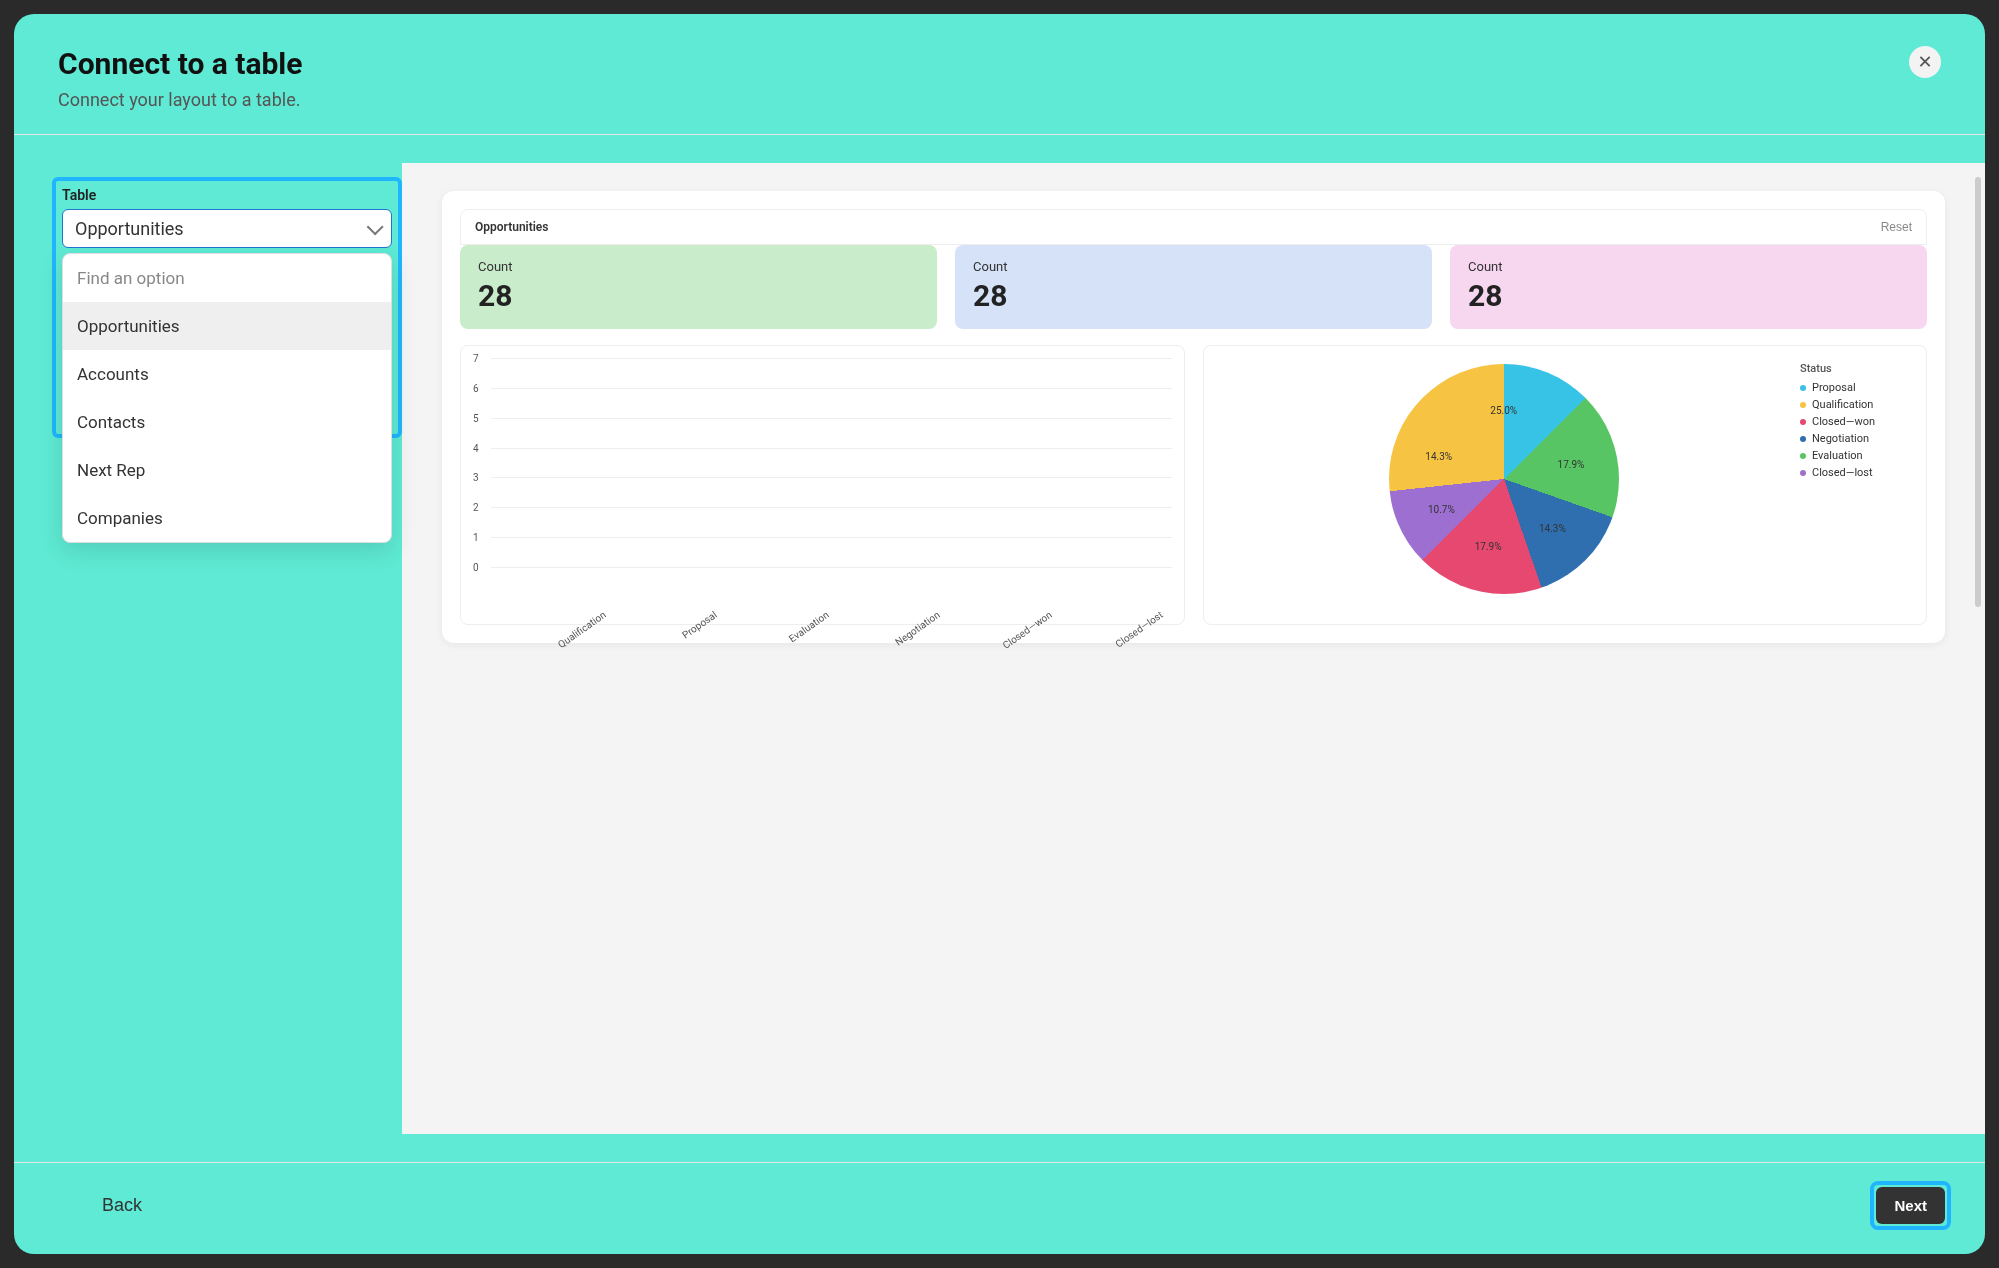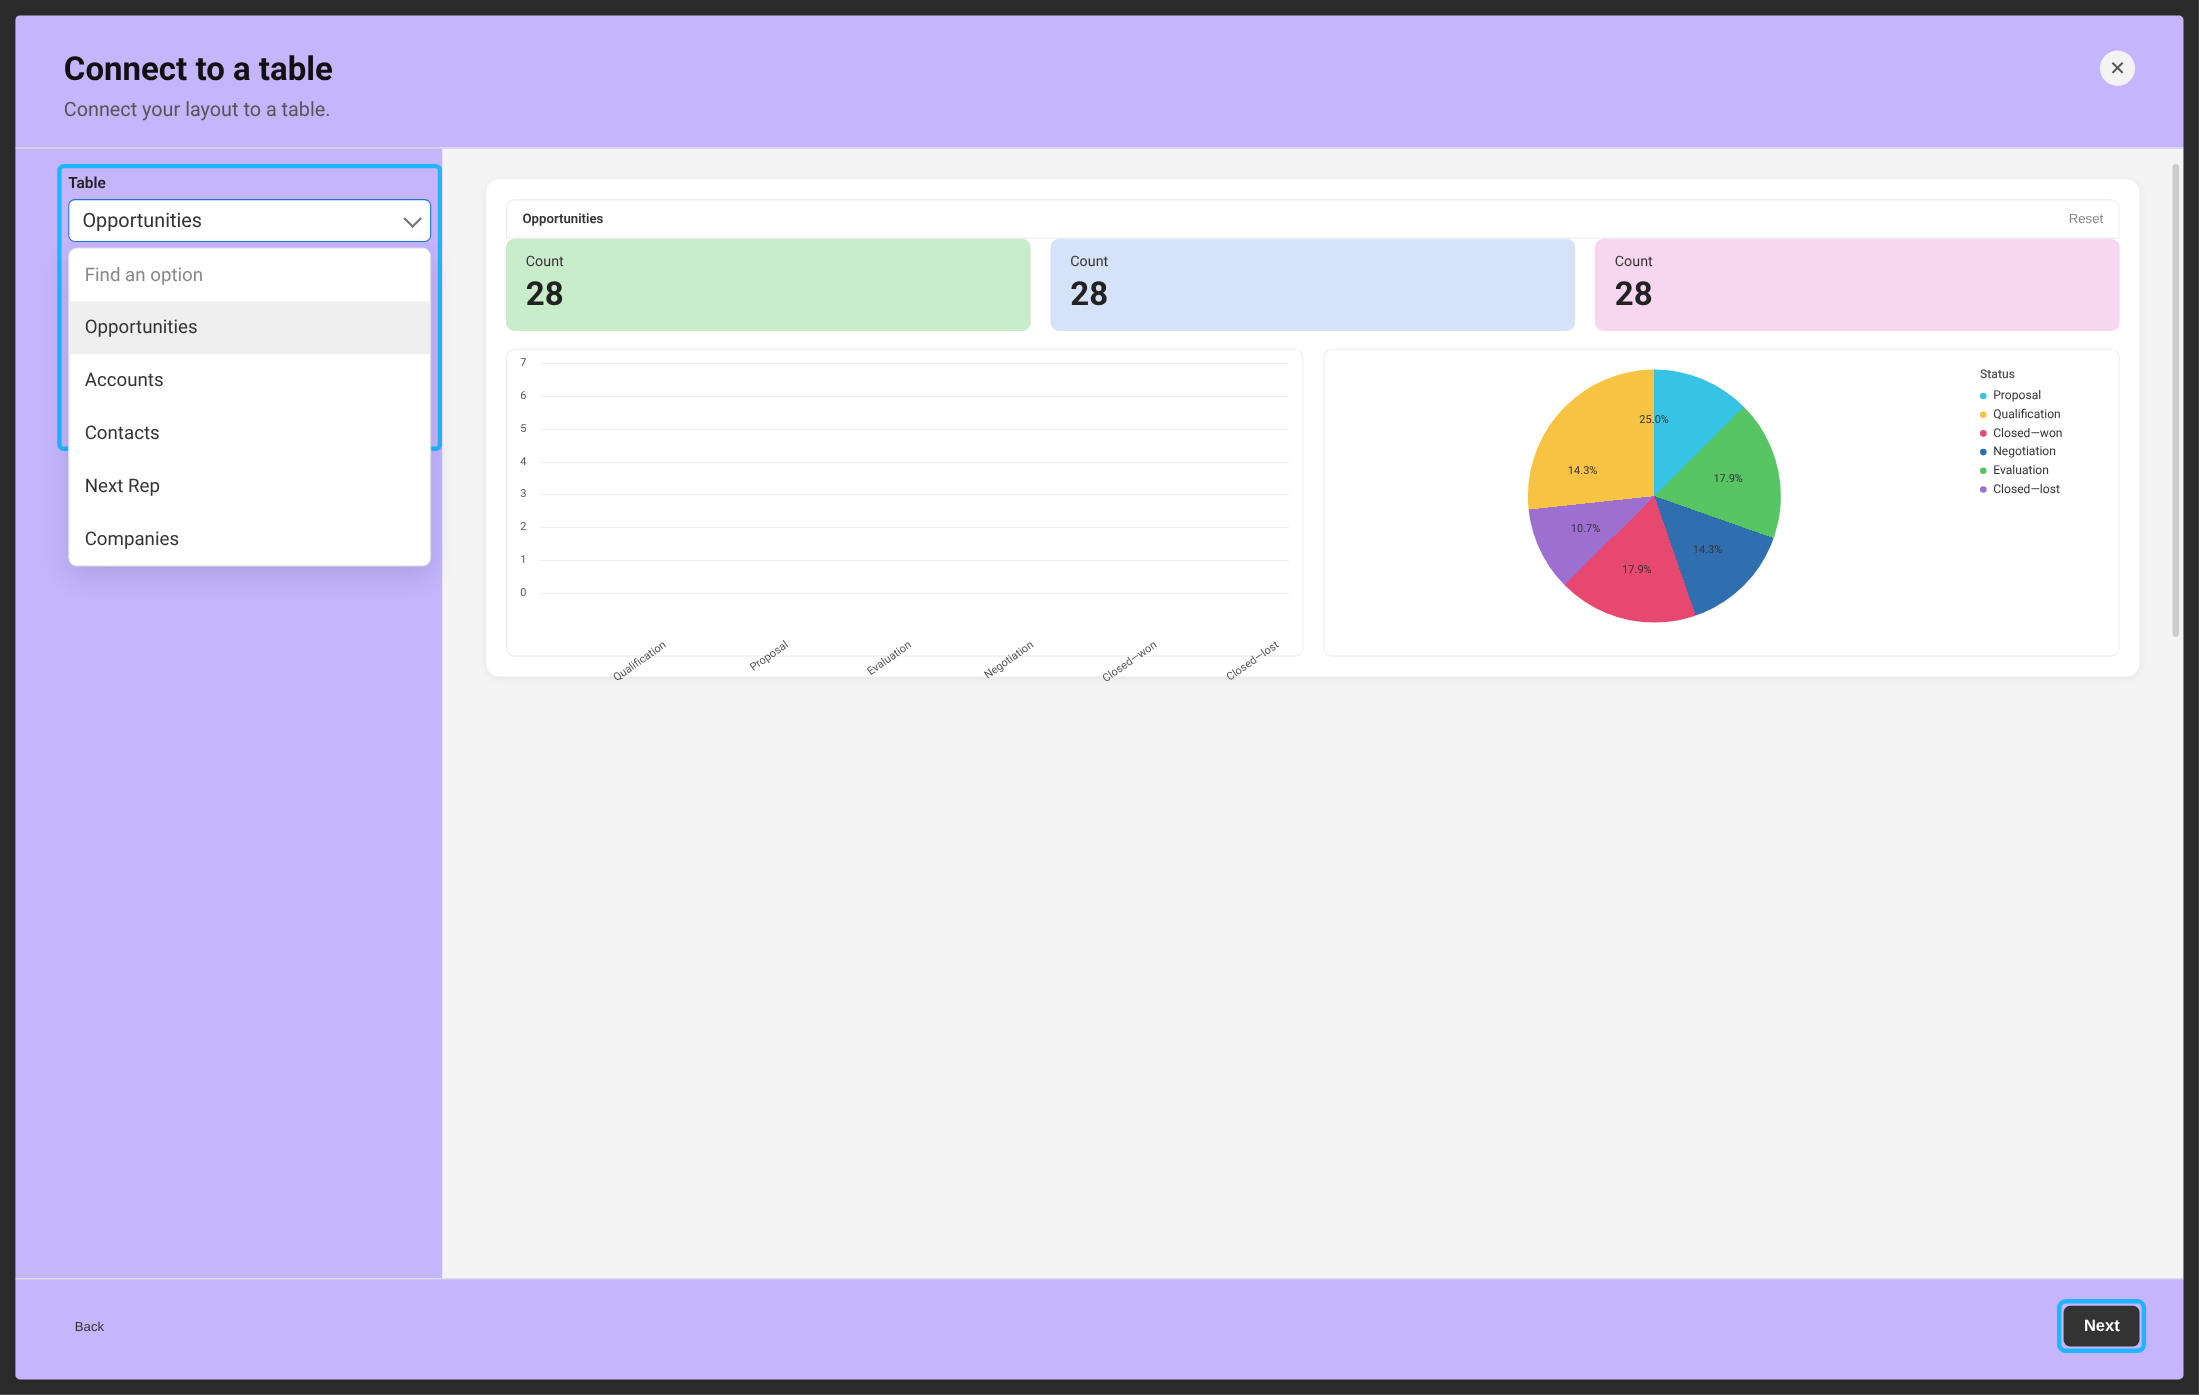--- a/index.html
+++ b/index.html
@@ -4,27 +4,28 @@
 <style>
   * { box-sizing: border-box; margin: 0; padding: 0; }
   html, body { height: 100%; }
   body {
     font-family: -apple-system, BlinkMacSystemFont, "Segoe UI", Roboto, Helvetica, Arial, sans-serif;
     background: #2a2a2a;
     padding: 14px;
     color: #333;
   }
   .modal {
-    background: #c4b5fd;
-    border-radius: 4px;
+    background: #5eead4;
+    border-radius: 20px;
     width: 100%;
     height: 100%;
     display: flex;
     flex-direction: column;
     overflow: hidden;
+    gap: 28px;
   }
   .modal-header {
     display: flex;
     justify-content: space-between;
     align-items: flex-start;
     padding: 32px 44px 24px 44px;
     border-bottom: 1px solid #e6e6e6;
   }
   .modal-header-text h1 {
     font-size: 30px;
@@ -243,21 +244,21 @@
     flex: 0 0 6px;
   }
 
   .modal-footer {
     display:flex; justify-content: space-between; align-items:center;
     padding: 18px 34px 24px 54px;
     border-top: 1px solid #e6e6e6;
   }
   .back-btn {
     background:none; border:none;
-    font-size: 12px; color:#333; cursor:pointer;
+    font-size: 18px; color:#333; cursor:pointer;margin-left:34px;
   }
   .next-wrap {
     border: 4px solid #1fb6ff;
     border-radius: 8px;
     padding: 2px;
   }
   .next-btn {
     background: #333;
     color:#fff;
     border:none;

